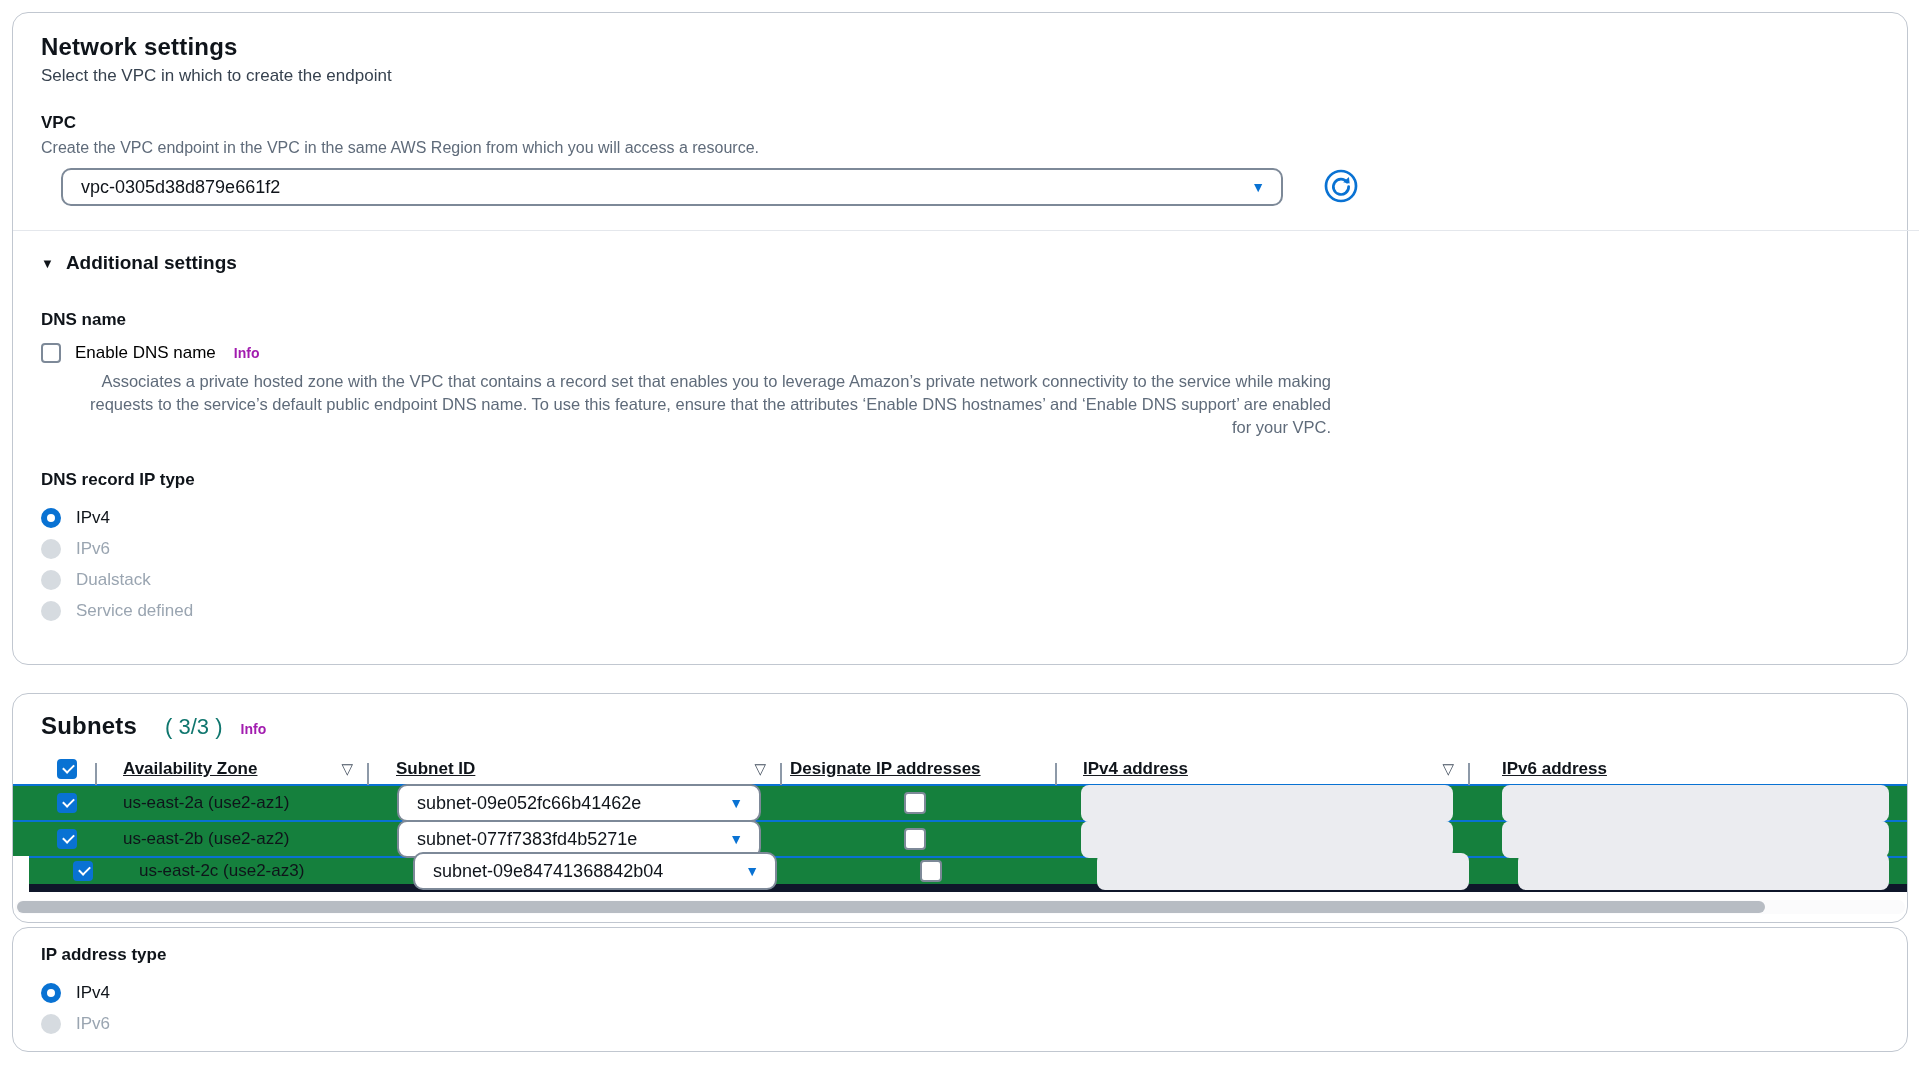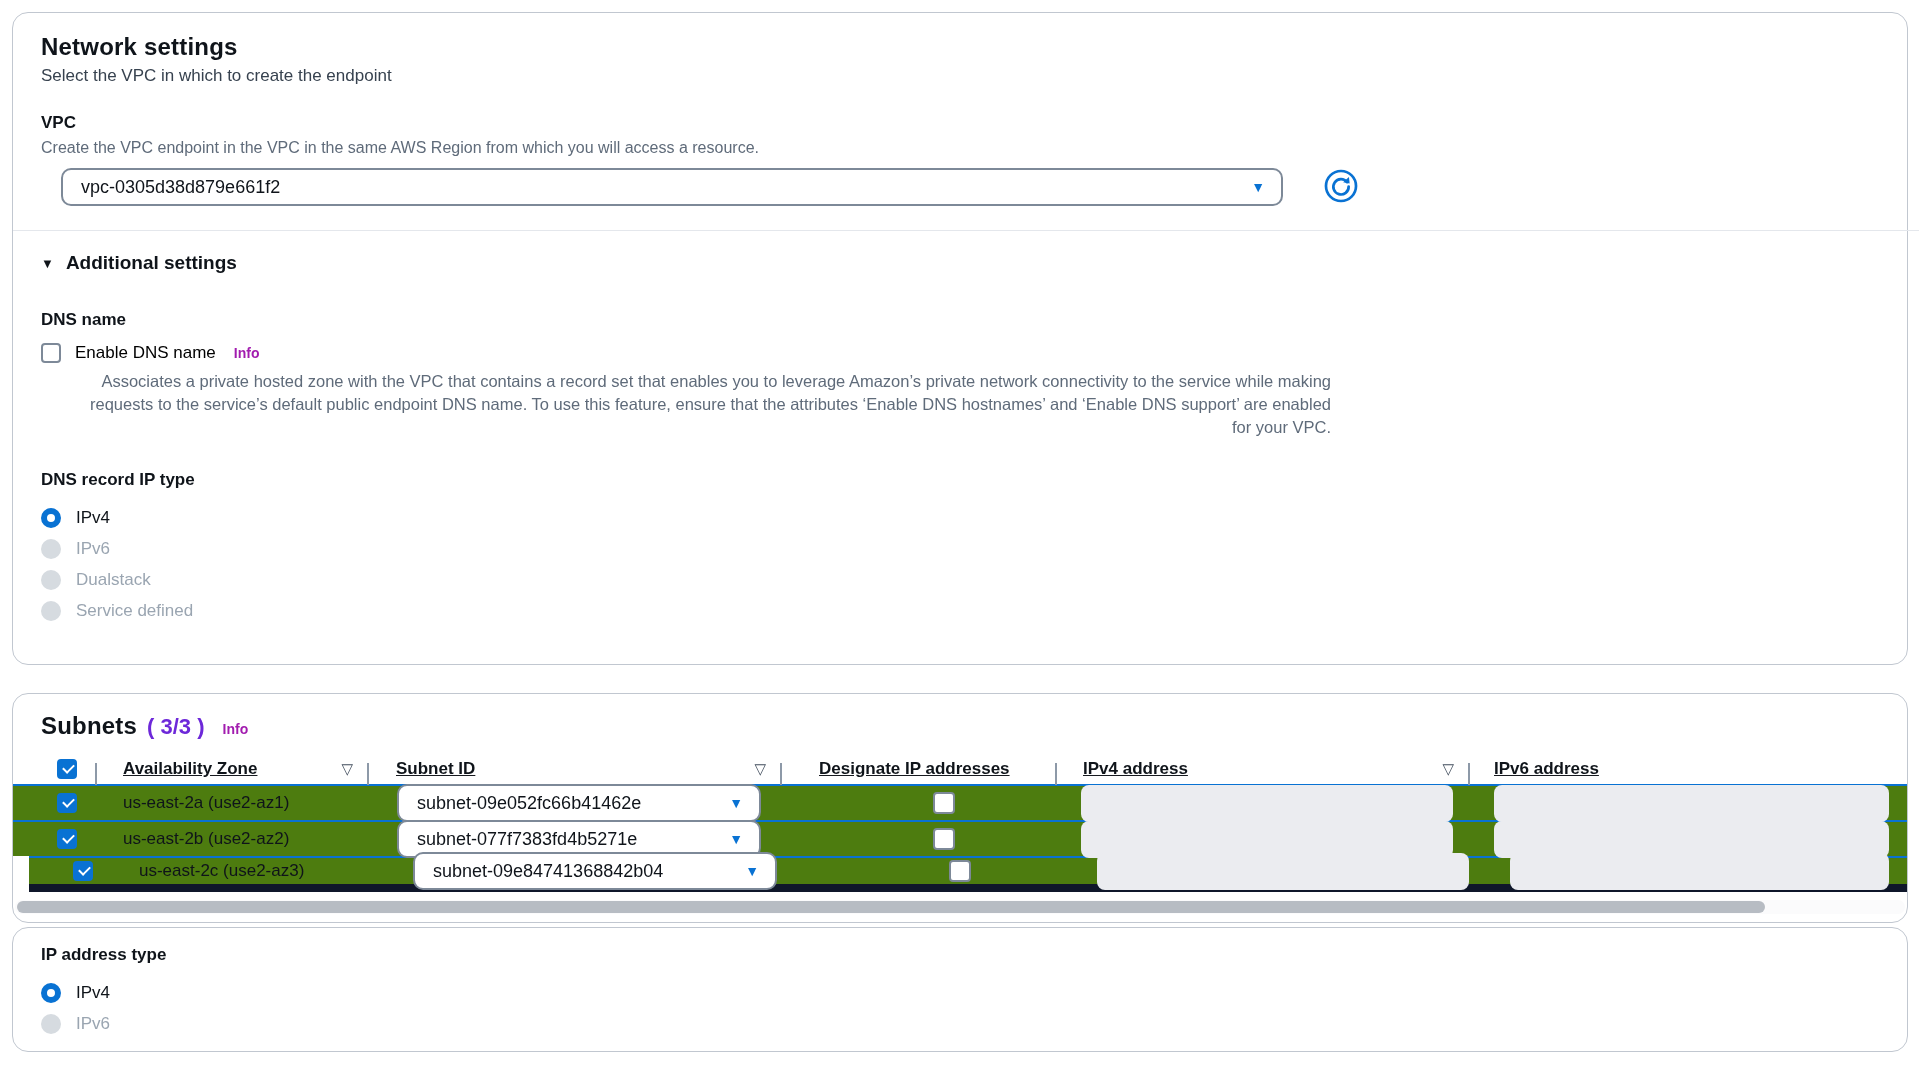--- a/index.html
+++ b/index.html
@@ -41,33 +41,33 @@
   .radio-row { display:flex; align-items:center; height:31px; cursor:pointer; }
   .radio { width:20px; height:20px; border-radius:50%; flex:none; }
   .radio.selected { border:6px solid #0972d3; background:#fff; }
   .radio.disabled { background:#d6dbe0; border:none; }
   .radio-label { font-size:17px; margin-left:15px; color:#0f141a; }
   .radio-row.is-disabled .radio-label { color:#9aa5b1; }
 
   
   #subnets-card { margin:28px 12px 0 12px; padding:18px 0 6px 0; overflow:hidden; }
   .subnets-header { display:flex; align-items:baseline; padding:0 28px; }
-  .subnets-count { font-size:22px; color:#6d28d9; margin-left:10px;font-weight:bold; }
+  .subnets-count { font-size:22px; color:#0f766e; margin-left:28px; }
   .table { margin-top:14px; width:100%; }
   .thead { display:flex; align-items:center; height:30px;text-decoration:underline; }
   .cell { position:relative; display:flex; align-items:center; flex:none; }
   .c-sel { width:84px; } .c-az { width:272px; padding-left:26px; }
-  .c-subnet { width:413px; padding-left:27px; } .c-desig { width:275px; padding-left:37px; }
-  .c-ipv4 { width:413px; padding-left:26px; } .c-ipv6 { flex:1 1 auto; padding-left:24px;align-items:flex-end; }
+  .c-subnet { width:413px; padding-left:27px; } .c-desig { width:275px; padding-left:8px; }
+  .c-ipv4 { width:413px; padding-left:26px; } .c-ipv6 { flex:1 1 auto; padding-left:32px;align-items:flex-end; }
   .th-label { font-size:17px; font-weight:700; color:#0f141a; }
   .sort-icon { position:absolute; right:16px; font-size:15px; color:#414d5c; cursor:pointer; }
   .cell.div::after { content:""; position:absolute; right:0; top:4px; width:2px; height:22px; background:#8d99a8; }
   .thead .c-sel .checkbox { margin-left:44px; }
 
-  .trow { display:flex; align-items:center; height:36px; background:#4d7c0f; border-top:2px solid #0972d3; }
+  .trow { display:flex; align-items:center; height:36px; background:#15803d; border-top:2px solid #0972d3; }
   .trow:last-child { border-bottom:8px solid #0f172a;margin-left:16px; }
   .trow .c-sel .checkbox { margin-left:44px; }
   .row-text { font-size:17px; color:#0f141a; }
   .subnet-select { width:364px; margin-left:1px; height:38px; border-radius:10px; }
   .desig-box { width:22px; height:22px; margin-left:114px; }
   .disabled-field { height:37px; border-radius:8px; background:#ebecf0; border:none; }
   .f-ipv4 { width:372px; margin-left:-2px; }
   .f-ipv6 { flex:1; margin-right:18px; }
 
   .hscroll-track { margin:8px 2px 2px 2px; height:14px; border-radius:8px; background:#fbfbfc; position:relative; cursor:pointer; }

